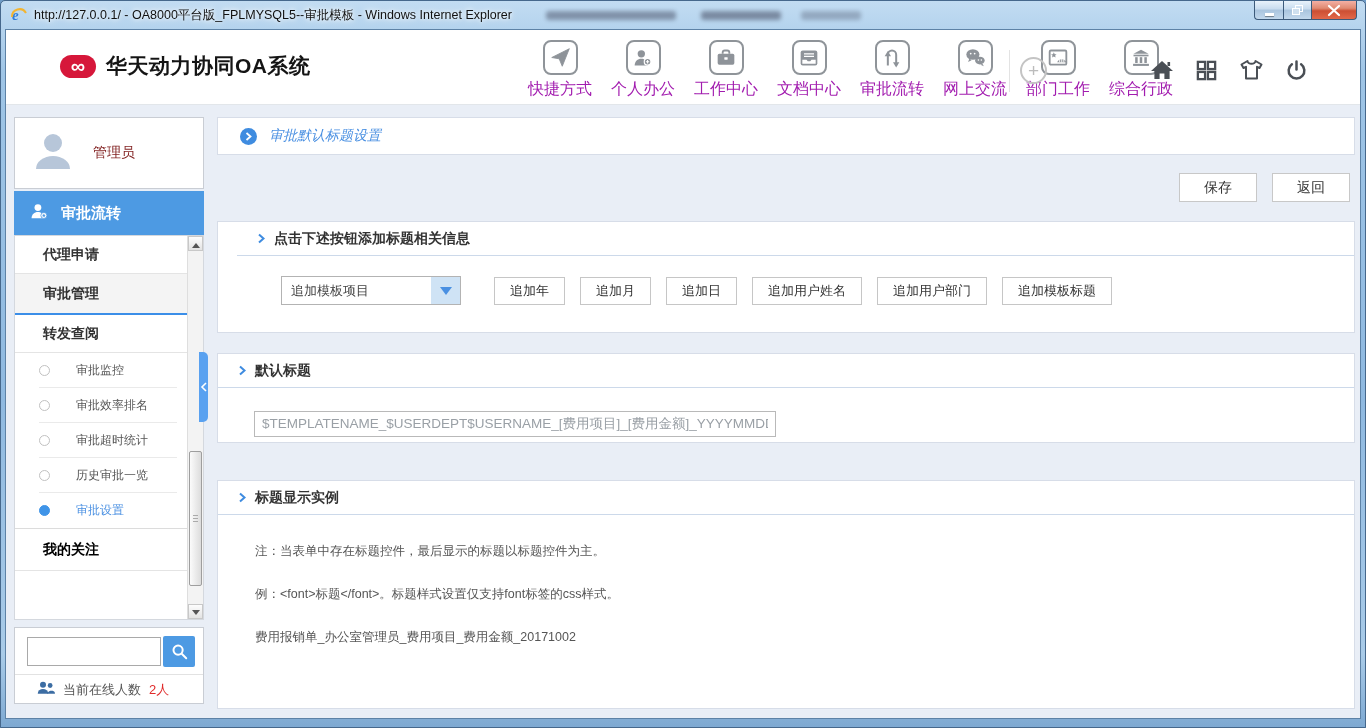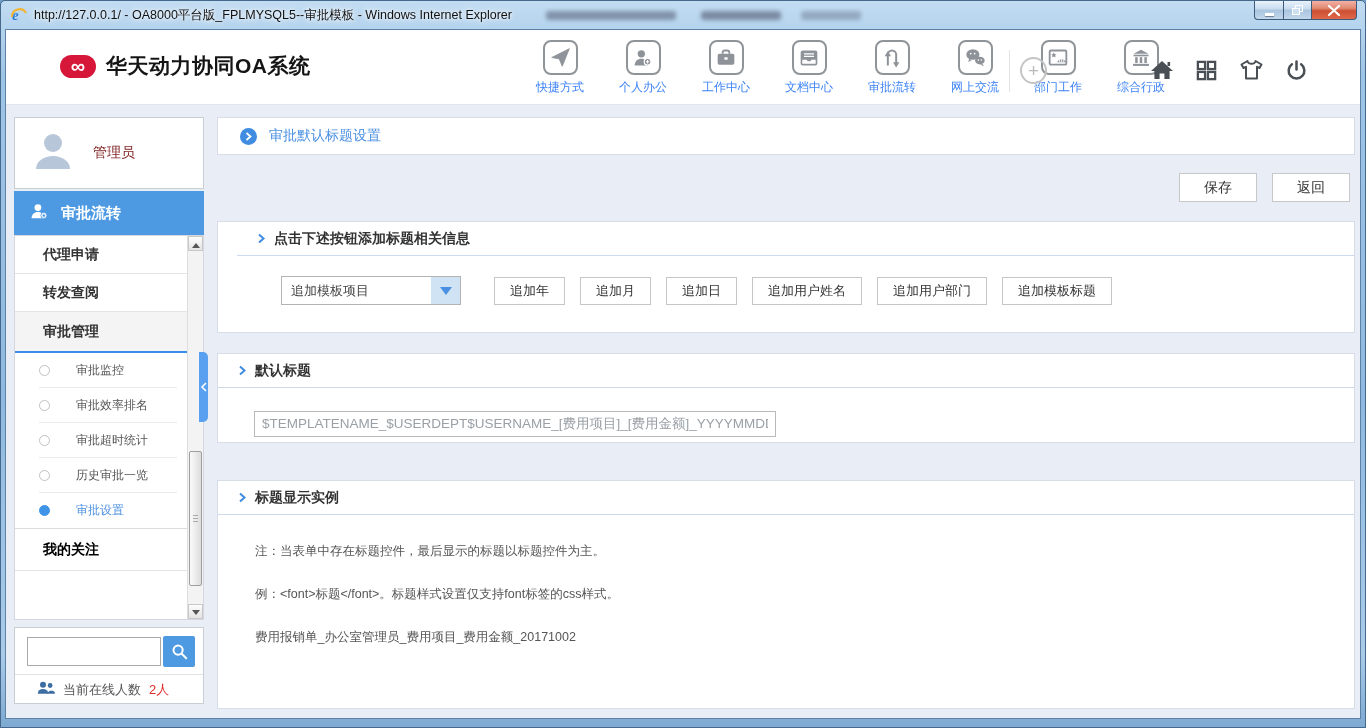--- a/index.html
+++ b/index.html
@@ -32,21 +32,21 @@
   
   .app-header { position:absolute; left:0; top:0; width:100%; height:75px; background:#fff; border-bottom:1px solid #e2e6ea; }
   .logo { position:absolute; left:54px; top:22px; display:flex; align-items:center; gap:10px; }
   .logo-mark { width:36px; height:23px; border-radius:12px; background:#d6173a; color:#fff; display:flex; align-items:center; justify-content:center;
     font-size:20px; font-weight:bold; line-height:1; }
   .logo-text { font-size:21px; font-weight:800; color:#141414; letter-spacing:.5px; }
 
   .nav { position:absolute; left:524px; top:10px; display:flex; gap:23px; }
   .nav-item { display:flex; flex-direction:column; align-items:center; width:60px; cursor:pointer; }
   .nav-ico { width:35px; height:35px; border:2px solid #8f9499; border-radius:8px; display:flex; align-items:center; justify-content:center; }
-  .nav-label { margin-top:4px; font-size:12px; color:#3b82f6; white-space:nowrap; }
+  .nav-label { margin-top:4px; font-size:16px; color:#a21caf; white-space:nowrap; }
   .nav-sep { position:absolute; left:1003px; top:20px; height:42px; width:1px; background:#e3e3e3; }
   .plus-circle { position:absolute; left:1014px; top:27px; width:27px; height:27px; border:2px solid #c4c4c4; border-radius:50%;
     color:#bcbcbc; font-size:19px; line-height:23px; text-align:center; font-weight:400; }
   .hdr-right { position:absolute; right:52px; top:28px; display:flex; gap:21px; align-items:center; }
   .hdr-right svg { display:block; }
 
   
   .card { background:#fff; border:1px solid #c9cdd4; }
   .user-card { position:absolute; left:8px; top:87px; width:190px; height:72px; display:flex; align-items:center; gap:16px; padding-left:14px; }
   .user-name { font-size:14px; color:#7f1d1d; }
@@ -84,21 +84,21 @@
   .search-card { position:absolute; left:8px; top:597px; width:190px; height:77px; background:#fff; border:1px solid #c9cdd4; }
   .search-row { display:flex; align-items:center; padding:8px 0 0 12px; gap:2px; }
   .search-input { width:134px; height:29px; border:1px solid #a9a9a9; background:#fff; outline:none; padding:0 6px; font-size:13px; }
   .search-btn { width:32px; height:31px; background:#4d9ae3; border:none; border-radius:2px; display:flex; align-items:center; justify-content:center; cursor:pointer; }
   .online-row { margin-top:7px; border-top:1px solid #e2e2e2; height:30px; display:flex; align-items:center; gap:8px; padding-left:22px; font-size:13px; color:#555; }
   .online-count { color:#e02b2b; }
 
   
   .main { position:absolute; left:211px; top:0; width:1138px; }
   .title-card { position:absolute; left:0; top:87px; width:1138px; height:38px; background:#fff; border:1px solid #d7dde8;
-    display:flex; align-items:center; gap:12px; padding-left:22px; }
+    display:flex; align-items:center; gap:12px; padding-left:22px;font-style:italic; }
   .title-circle { width:17px; height:17px; border-radius:50%; background:#3f8ce0; display:flex; align-items:center; justify-content:center; }
   .page-title { font-size:14px; color:#4a90e2; }
   .toolbar { position:absolute; right:5px; top:143px; display:flex; gap:15px; }
   .btn { background:#fff; border:1px solid #c8c8c8; color:#333; font-size:14px; height:29px; padding:0 24px; cursor:pointer;
     font-family:inherit; }
   .section { position:absolute; left:0; width:1138px; background:#fff; border:1px solid #d7dde8; }
   .sec1 { top:191px; height:112px;padding-left:19px; } .sec2 { top:323px; height:90px; } .sec3 { top:450px; height:229px; }
   .sec-head { height:34px; display:flex; align-items:center; gap:9px; padding-left:21px; border-bottom:1px solid #ccd9ea; }
   .sec-title { font-size:14px; font-weight:bold; color:#333; }
   .sec1-body { display:flex; align-items:center; padding:20px 0 0 36px; gap:15px; }
@@ -301,25 +301,25 @@
         </svg>
       </span>
       <span>审批流转</span>
     </div>
 
     <div class="menu">
       <div class="menu-inner">
         <div class="m-item">
           <span>代理申请</span>
         </div>
+        <div class="m-item active">
+          <span>审批管理</span>
+        </div>
         <div class="m-item">
           <span>转发查阅</span>
-        </div>
-        <div class="m-item active">
-          <span>审批管理</span>
         </div>
         <div class="subs">
           <div class="sub-item">
             <span class="radio"></span>
             <span>审批监控</span>
           </div>
           <div class="sub-item">
             <span class="radio"></span>
             <span>审批效率排名</span>
           </div>

